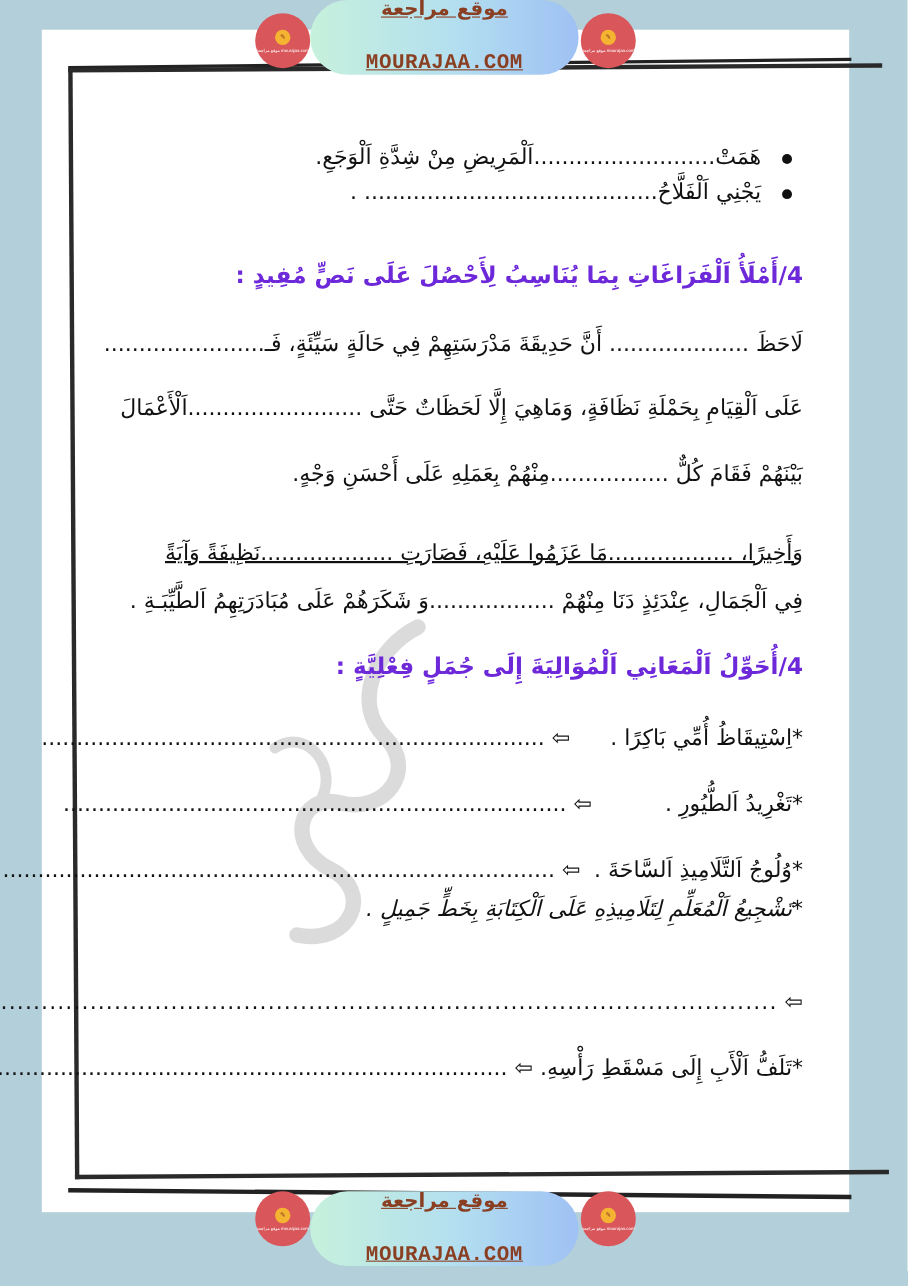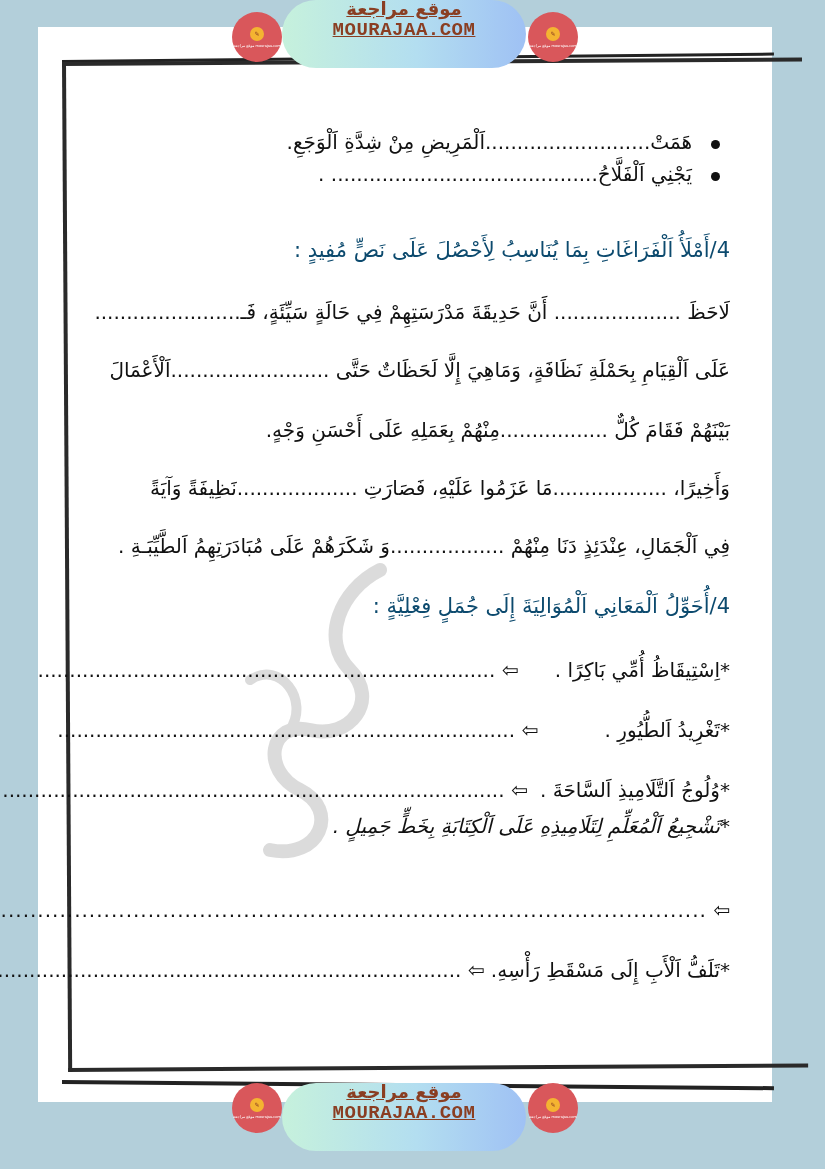--- a/index.html
+++ b/index.html
@@ -22,42 +22,42 @@
       position:absolute; left:62px; top:60px; width:712px; height:3px; background:#222;
       transform:rotate(-0.6deg); transform-origin:left center;
     }
     .frame-bottom-line {
       position:absolute; left:62px; top:1080px; width:712px; height:4px; background:#222;
       transform:rotate(0.5deg); transform-origin:left center;
     }
     .banner {
       position:absolute; left:282px; width:244px; height:68px; border-radius:34px;
       background:linear-gradient(90deg,#c6f1dc 0%,#b3def0 55%,#9fc1f4 100%);
-      display:flex; flex-direction:column; align-items:center; justify-content:flex-start;
+      display:flex; flex-direction:column; align-items:center; justify-content:space-between;
       color:#8a3e22; font-weight:bold; line-height:1.05;
     }
     .banner .ar { font-size:18px; text-decoration:underline; direction:rtl; font-family:"DejaVu Sans", sans-serif; }
     .banner .en { font-size:19px; text-decoration:underline; letter-spacing:0.5px; font-family:Liberation Mono, monospace; margin-top:2px;}
     .badge {
       position:absolute; width:50px; height:50px; border-radius:50%;
       background:#d9575b; display:flex; flex-direction:column; align-items:center; justify-content:center;
     }
     .badge .dot { width:14px; height:14px; border-radius:50%; background:#f4b431; font-size:6px; color:#8a3e22; display:flex; align-items:center; justify-content:center; font-weight:bold;}
     .badge .tiny { font-size:4px; color:#fff; margin-top:2px; font-family:"Liberation Sans", sans-serif; }
     .content {
       position:absolute; left:100px; top:110px; width:630px;
       direction:rtl; color:#111;
       font-family:"DejaVu Sans", sans-serif;
     }
     .line {
       position:absolute; right:0; white-space:nowrap; font-size:20px;
     }
     .bullet-line { padding-right:38px; }
     .bullet { position:absolute; right:10px; top:10px; width:9px; height:9px; background:#111; border-radius:50%; }
-    .heading { color:#0c4a6e; font-weight:normal; font-size:21px; }
+    .heading { color:#6d28d9; font-weight:bold; font-size:21px; }
     .dots { letter-spacing:1px; }
     .watermark {
       position:absolute; left:230px; top:560px; width:200px; height:310px;
       opacity:0.35; pointer-events:none;
     }
   </style>
 </head>
 <body>
 
 <div class="paper"></div>
@@ -91,21 +91,21 @@
   </div>
   <div class="line bullet-line" style="top:52px;">
     <span class="bullet"></span>
     <span>يَجْنِي اَلْفَلَّاحُ.......................................... .</span>
   </div>
 
   <div class="line heading" style="top:128px;">4/أَمْلَأُ اَلْفَرَاغَاتِ بِمَا يُنَاسِبُ لِأَحْصُلَ عَلَى نَصٍّ مُفِيدٍ :</div>
   <div class="line" style="top:190px;">لَاحَظَ .................... أَنَّ حَدِيقَةَ مَدْرَسَتِهِمْ فِي حَالَةٍ سَيِّئَةٍ، فَـ.......................</div>
   <div class="line" style="top:248px;">عَلَى اَلْقِيَامِ بِحَمْلَةِ نَظَافَةٍ، وَمَاهِيَ إِلَّا لَحَظَاتٌ حَتَّى .........................اَلْأَعْمَالَ</div>
   <div class="line" style="top:308px;">بَيْنَهُمْ فَقَامَ كُلٌّ .................مِنْهُمْ بِعَمَلِهِ عَلَى أَحْسَنِ وَجْهٍ.</div>
-  <div class="line" style="top:366px;">وَأَخِيرًا، ..................مَا عَزَمُوا عَلَيْهِ، فَصَارَتِ ...................نَظِيفَةً وَآيَةً</div>
+  <div class="line" style="top:380px;text-decoration:underline;">وَأَخِيرًا، ..................مَا عَزَمُوا عَلَيْهِ، فَصَارَتِ ...................نَظِيفَةً وَآيَةً</div>
   <div class="line" style="top:424px;">فِي اَلْجَمَالِ، عِنْدَئِذٍ دَنَا مِنْهُمْ ..................وَ شَكَرَهُمْ عَلَى مُبَادَرَتِهِمُ اَلطَّيِّبَـةِ .</div>
 
   <div class="line heading" style="top:484px;">4/أُحَوِّلُ اَلْمَعَانِي اَلْمُوَالِيَةَ إِلَى جُمَلٍ فِعْلِيَّةٍ :</div>
 
   <div class="line" style="top:548px;">
     <span>*اِسْتِيقَاظُ أُمِّي بَاكِرًا .</span>
     <span style="margin-right:30px;">⇦</span>
     <span class="dots">........................................................................</span>
   </div>
   <div class="line" style="top:608px;">

